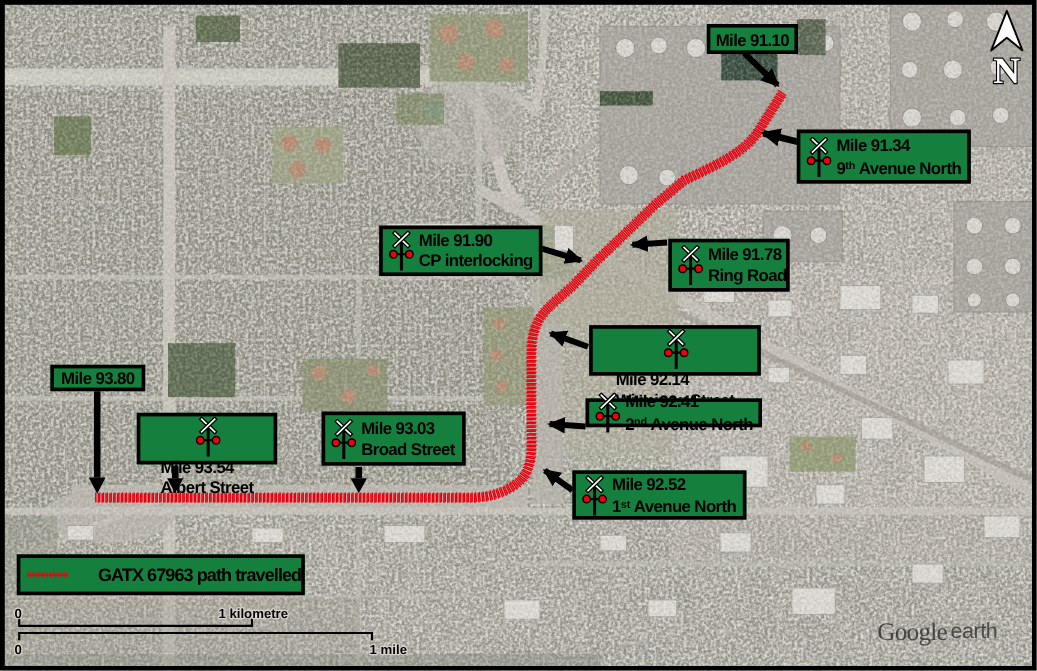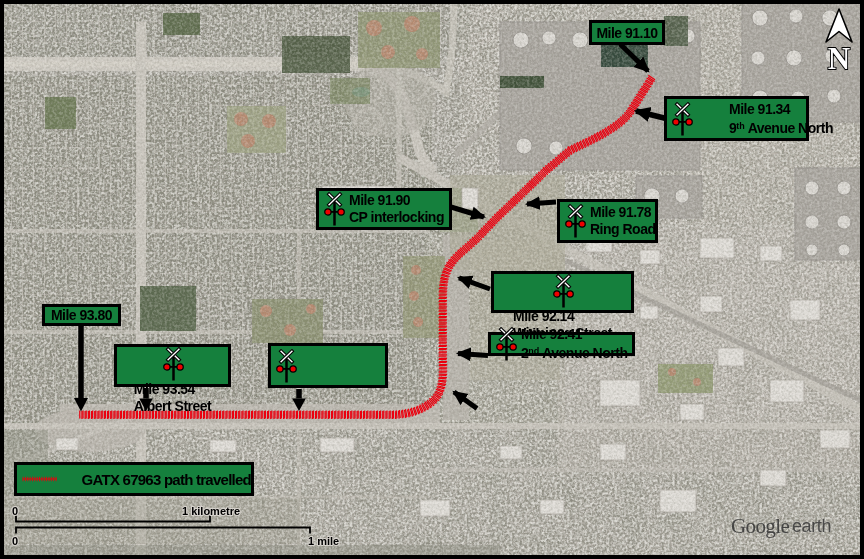--- a/index.html
+++ b/index.html
@@ -301,21 +301,21 @@
   </g>
 
   <g opacity="0.88">
     <text x="731" y="533" font-family="'Liberation Serif',serif" font-size="21" letter-spacing="-0.6" fill="#373737">Google</text>
     <text x="792" y="532" font-family="'Liberation Sans',sans-serif" font-size="18" letter-spacing="-0.4" fill="#3c3c3c">earth</text>
   </g>
 </svg>
 
 <div class="box one" style="left:589px;top:20px;width:76px;height:25px;">Mile&nbsp;91.10</div>
 
-<div class="box" style="left:664px;top:96px;width:145px;height:45px;gap:32px;">
+<div class="box" style="left:664px;top:108px;width:145px;height:45px;">
 
   <svg class="icon" width="21" height="34" viewBox="0 0 21 34">
     <line x1="10.5" y1="7.5" x2="10.5" y2="33.5" stroke="#000" stroke-width="2.5"></line>
     <line x1="3.9" y1="19.9" x2="17.1" y2="19.9" stroke="#000" stroke-width="1.8"></line>
     <g stroke="#000" stroke-width="1.1" fill="#fff">
       <rect x="1.7" y="6.25" width="17.6" height="2.5" transform="rotate(44 10.5 7.5)"></rect>
       <rect x="1.7" y="6.25" width="17.6" height="2.5" transform="rotate(-44 10.5 7.5)"></rect>
     </g>
     <g stroke="#000" stroke-width="1.25" fill="#ee0000">
       <circle cx="3.9" cy="19.9" r="3.15"></circle>
@@ -391,20 +391,37 @@
     </g>
     <g stroke="#000" stroke-width="1.25" fill="#ee0000">
       <circle cx="3.9" cy="19.9" r="3.15"></circle>
       <circle cx="17.1" cy="19.9" r="3.15"></circle>
     </g>
   </svg>
 
   <div class="txt">Mile 92.41<br>2<sup>nd</sup> Avenue North</div>
 </div>
 
+<div class="box" style="left:477px;top:392px;width:145px;height:41px;">
+
+  <svg class="icon" width="21" height="34" viewBox="0 0 21 34">
+    <line x1="10.5" y1="7.5" x2="10.5" y2="33.5" stroke="#000" stroke-width="2.5"></line>
+    <line x1="3.9" y1="19.9" x2="17.1" y2="19.9" stroke="#000" stroke-width="1.8"></line>
+    <g stroke="#000" stroke-width="1.1" fill="#fff">
+      <rect x="1.7" y="6.25" width="17.6" height="2.5" transform="rotate(44 10.5 7.5)"></rect>
+      <rect x="1.7" y="6.25" width="17.6" height="2.5" transform="rotate(-44 10.5 7.5)"></rect>
+    </g>
+    <g stroke="#000" stroke-width="1.25" fill="#ee0000">
+      <circle cx="3.9" cy="19.9" r="3.15"></circle>
+      <circle cx="17.1" cy="19.9" r="3.15"></circle>
+    </g>
+  </svg>
+
+  <div class="txt">Mile 92.52<br>1<sup>st</sup> Avenue North</div>
+</div>
 
 <div class="box one" style="left:42px;top:304px;width:79px;height:22px;">Mile&nbsp;93.80</div>
 
 <div class="box" style="left:114px;top:344px;width:117px;height:43px;flex-direction:column;">
 
   <svg class="icon" width="21" height="34" viewBox="0 0 21 34">
     <line x1="10.5" y1="7.5" x2="10.5" y2="33.5" stroke="#000" stroke-width="2.5"></line>
     <line x1="3.9" y1="19.9" x2="17.1" y2="19.9" stroke="#000" stroke-width="1.8"></line>
     <g stroke="#000" stroke-width="1.1" fill="#fff">
       <rect x="1.7" y="6.25" width="17.6" height="2.5" transform="rotate(44 10.5 7.5)"></rect>
@@ -427,20 +444,21 @@
     <g stroke="#000" stroke-width="1.1" fill="#fff">
       <rect x="1.7" y="6.25" width="17.6" height="2.5" transform="rotate(44 10.5 7.5)"></rect>
       <rect x="1.7" y="6.25" width="17.6" height="2.5" transform="rotate(-44 10.5 7.5)"></rect>
     </g>
     <g stroke="#000" stroke-width="1.25" fill="#ee0000">
       <circle cx="3.9" cy="19.9" r="3.15"></circle>
       <circle cx="17.1" cy="19.9" r="3.15"></circle>
     </g>
   </svg>
 
+  <div class="txt">Mile 93.03<br>Broad Street</div>
 </div>
 
 <div class="box" style="left:14px;top:462px;width:240px;height:34px;">
   <svg width="56" height="12" viewBox="0 0 56 12" style="margin:0 4px 0 5px;">
     <line x1="1" y1="6" x2="55" y2="6" stroke="#ea000f" stroke-width="7" stroke-dasharray="1.4 2.3"></line>
     <line x1="1" y1="6" x2="55" y2="6" stroke="#ea000f" stroke-width="1.6"></line>
   </svg>
   <div style="font-weight:bold;font-size:15px;letter-spacing:-0.75px;white-space:nowrap;margin-left:20px;">GATX 67963 path travelled</div>
 </div>
 

